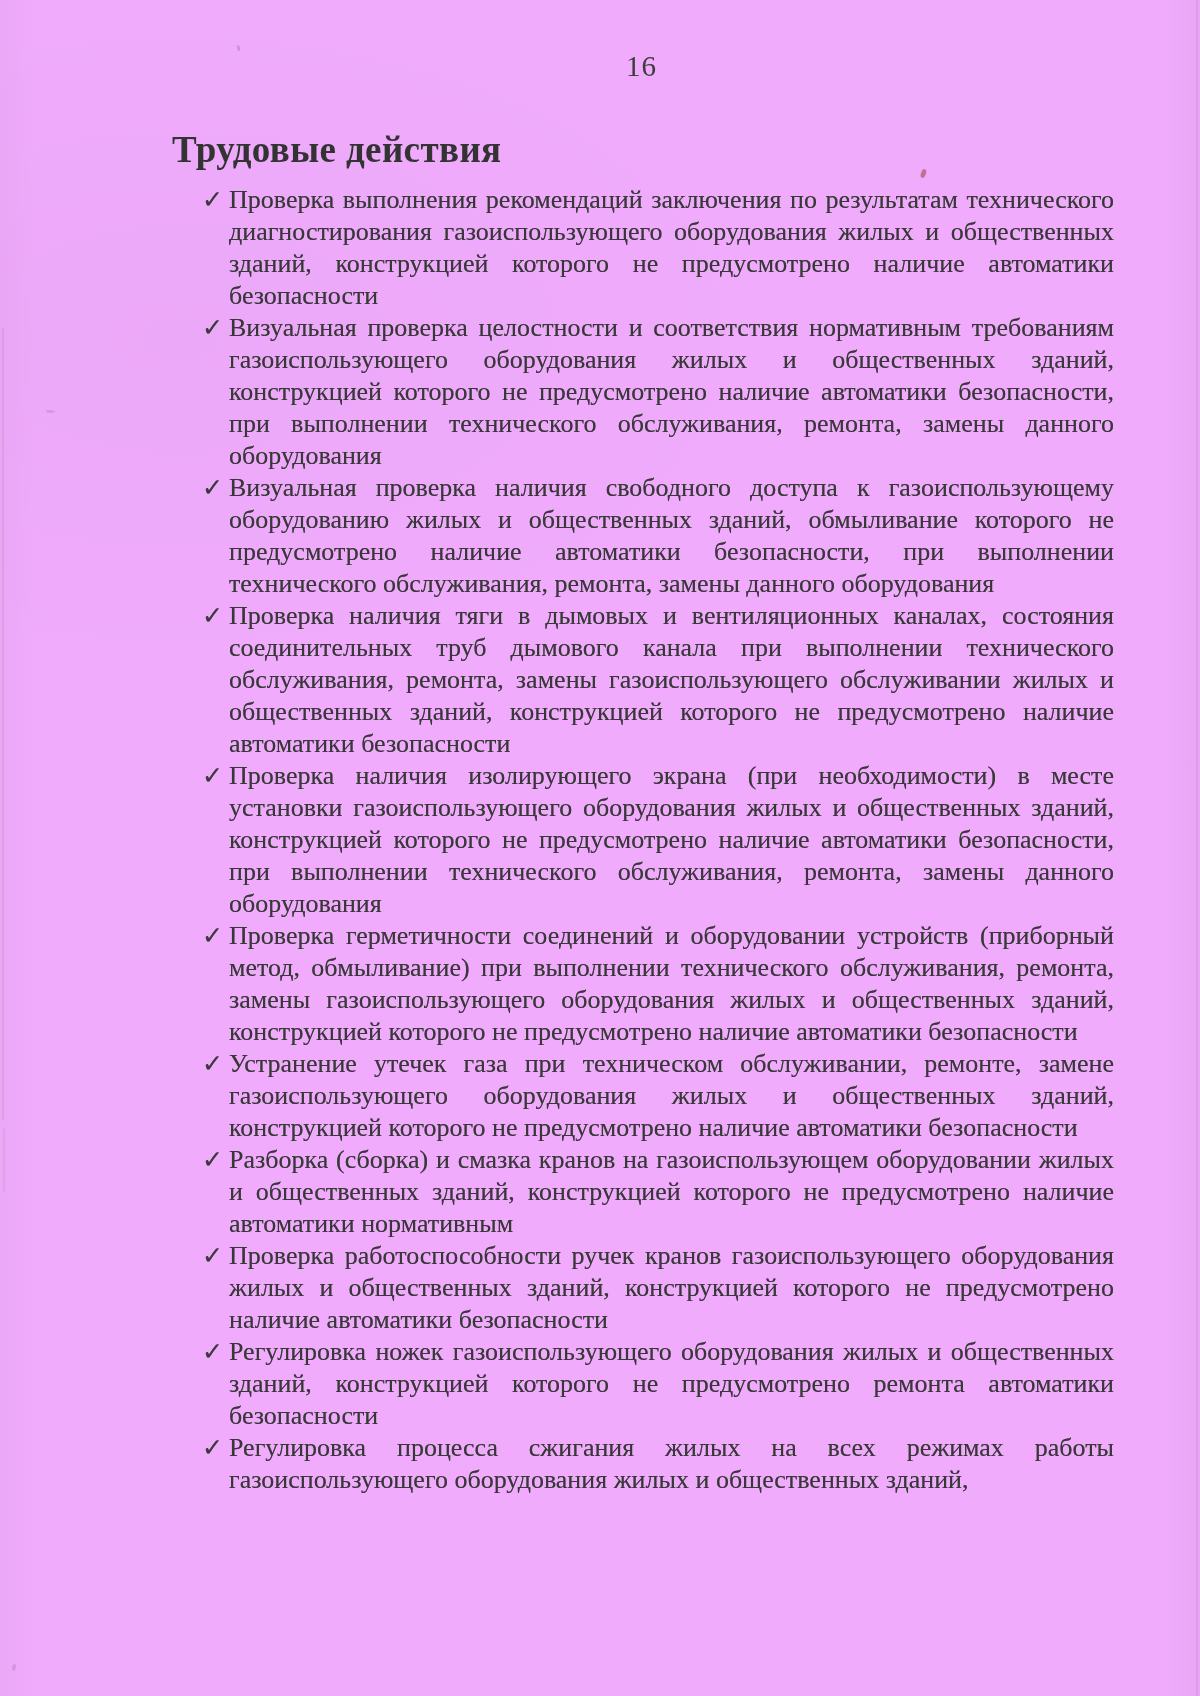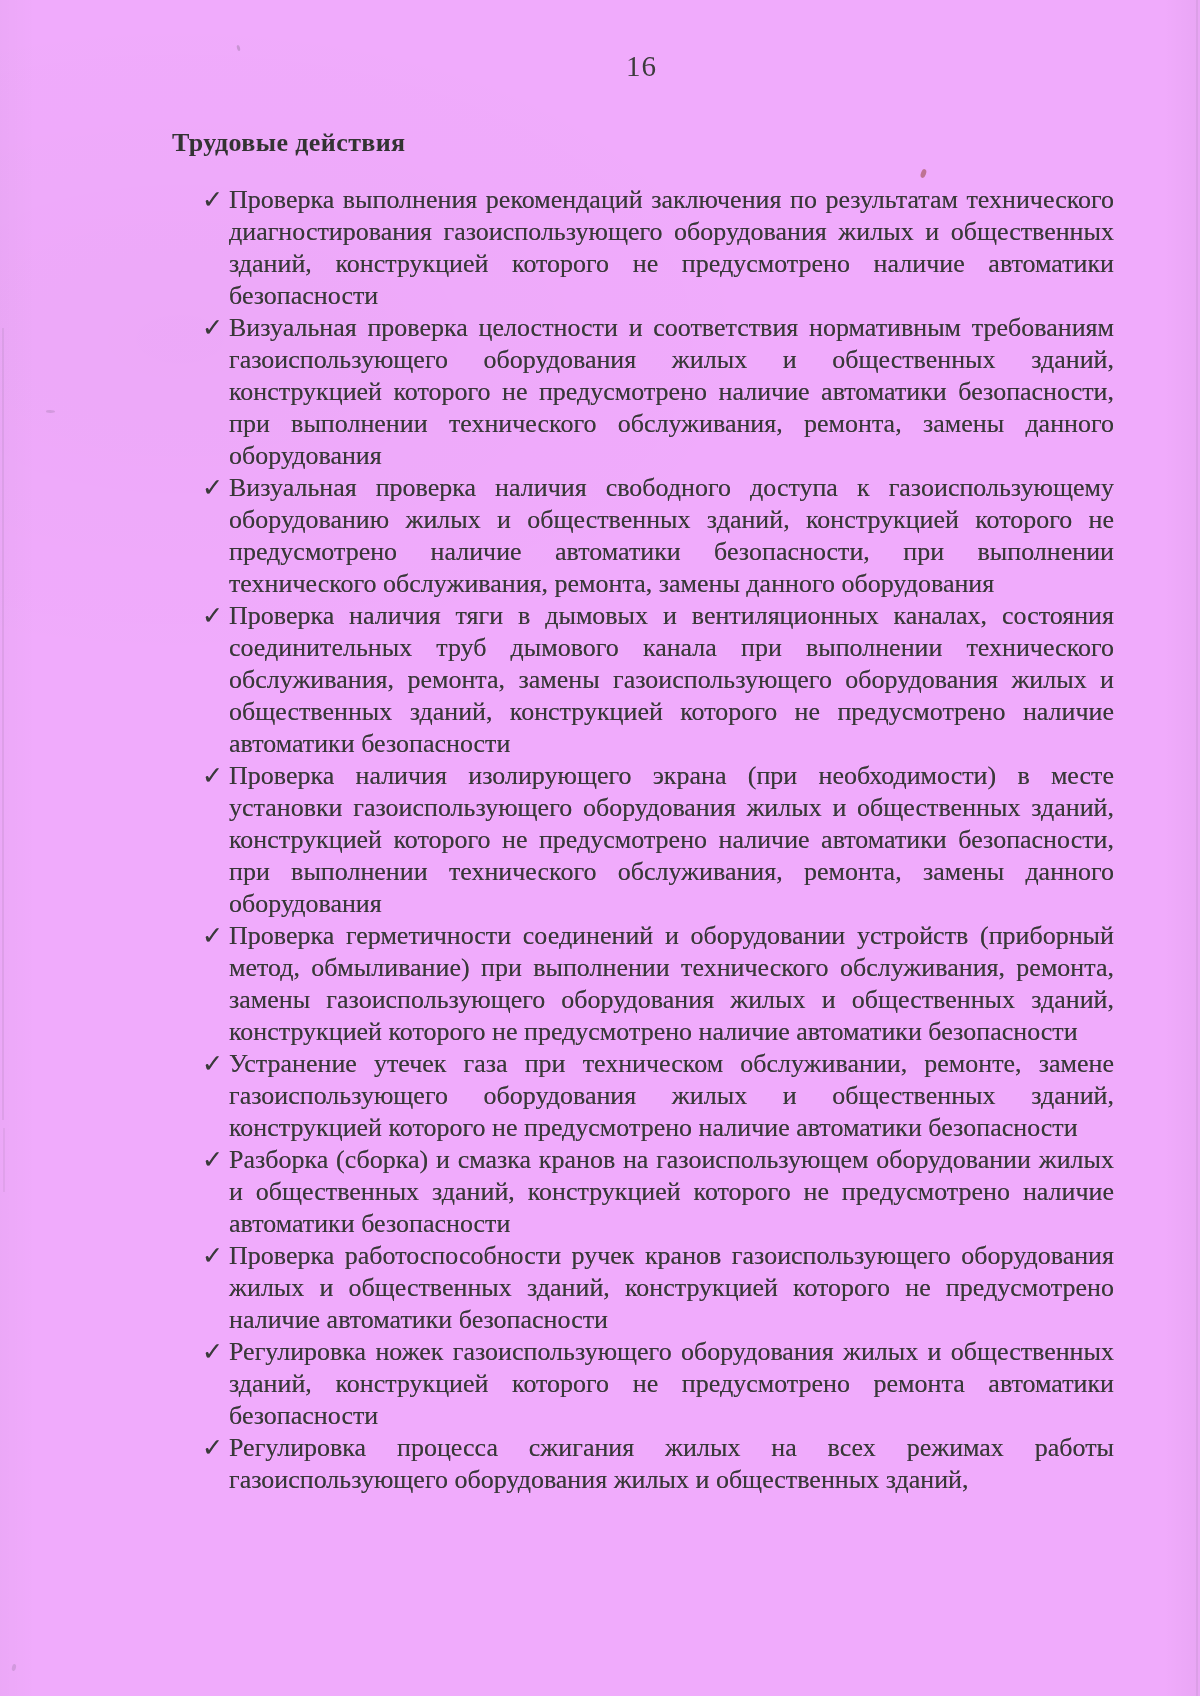--- a/index.html
+++ b/index.html
@@ -31,21 +31,21 @@
     top: 50px;
     left: 626px;
     font-size: 29px;
     letter-spacing: 1px;
     color: #3c3c3c;
   }
   .heading {
     position: absolute;
     top: 128px;
     left: 172px;
-    font-size: 26px;
+    font-size: 37px;
     font-weight: bold;
     letter-spacing: 0.4px;
     color: #333333;
   }
   .task-list {
     position: absolute;
     top: 184px;
     left: 202px;
     width: 912px;
     margin: 0;
@@ -120,41 +120,41 @@
     <li>
       <span class="check">✓</span>
       <span>Проверка выполнения рекомендаций заключения по результатам технического диагностирования газоиспользующего оборудования жилых и общественных зданий, конструкцией которого не предусмотрено наличие автоматики безопасности</span>
     </li>
     <li>
       <span class="check">✓</span>
       <span>Визуальная проверка целостности и соответствия нормативным требованиям газоиспользующего оборудования жилых и общественных зданий, конструкцией которого не предусмотрено наличие автоматики безопасности, при выполнении технического обслуживания, ремонта, замены данного оборудования</span>
     </li>
     <li>
       <span class="check">✓</span>
-      <span>Визуальная проверка наличия свободного доступа к газоиспользующему оборудованию жилых и общественных зданий, конструкцией которого не предусмотрено наличие автоматики безопасности, при выполнении технического обслуживания, ремонта, замены данного оборудования</span>
+      <span>Визуальная проверка наличия свободного доступа к газоиспользующему оборудованию жилых и общественных зданий, обмыливание которого не предусмотрено наличие автоматики безопасности, при выполнении технического обслуживания, ремонта, замены данного оборудования</span>
     </li>
     <li>
       <span class="check">✓</span>
-      <span>Проверка наличия тяги в дымовых и вентиляционных каналах, состояния соединительных труб дымового канала при выполнении технического обслуживания, ремонта, замены газоиспользующего оборудования жилых и общественных зданий, конструкцией которого не предусмотрено наличие автоматики безопасности</span>
+      <span>Проверка наличия тяги в дымовых и вентиляционных каналах, состояния соединительных труб дымового канала при выполнении технического обслуживания, ремонта, замены газоиспользующего обслуживании жилых и общественных зданий, конструкцией которого не предусмотрено наличие автоматики безопасности</span>
     </li>
     <li>
       <span class="check">✓</span>
       <span>Проверка наличия изолирующего экрана (при необходимости) в месте установки газоиспользующего оборудования жилых и общественных зданий, конструкцией которого не предусмотрено наличие автоматики безопасности, при выполнении технического обслуживания, ремонта, замены данного оборудования</span>
     </li>
     <li>
       <span class="check">✓</span>
       <span>Проверка герметичности соединений и оборудовании устройств (приборный метод, обмыливание) при выполнении технического обслуживания, ремонта, замены газоиспользующего оборудования жилых и общественных зданий, конструкцией которого не предусмотрено наличие автоматики безопасности</span>
     </li>
     <li>
       <span class="check">✓</span>
       <span>Устранение утечек газа при техническом обслуживании, ремонте, замене газоиспользующего оборудования жилых и общественных зданий, конструкцией которого не предусмотрено наличие автоматики безопасности</span>
     </li>
     <li>
       <span class="check">✓</span>
-      <span>Разборка (сборка) и смазка кранов на газоиспользующем оборудовании жилых и общественных зданий, конструкцией которого не предусмотрено наличие автоматики безопасности</span>
+      <span>Разборка (сборка) и смазка кранов на газоиспользующем оборудовании жилых и общественных зданий, конструкцией которого не предусмотрено наличие автоматики нормативным</span>
     </li>
     <li>
       <span class="check">✓</span>
       <span>Проверка работоспособности ручек кранов газоиспользующего оборудования жилых и общественных зданий, конструкцией которого не предусмотрено наличие автоматики безопасности</span>
     </li>
     <li>
       <span class="check">✓</span>
       <span>Регулировка ножек газоиспользующего оборудования жилых и общественных зданий, конструкцией которого не предусмотрено ремонта автоматики безопасности</span>
     </li>
     <li>

